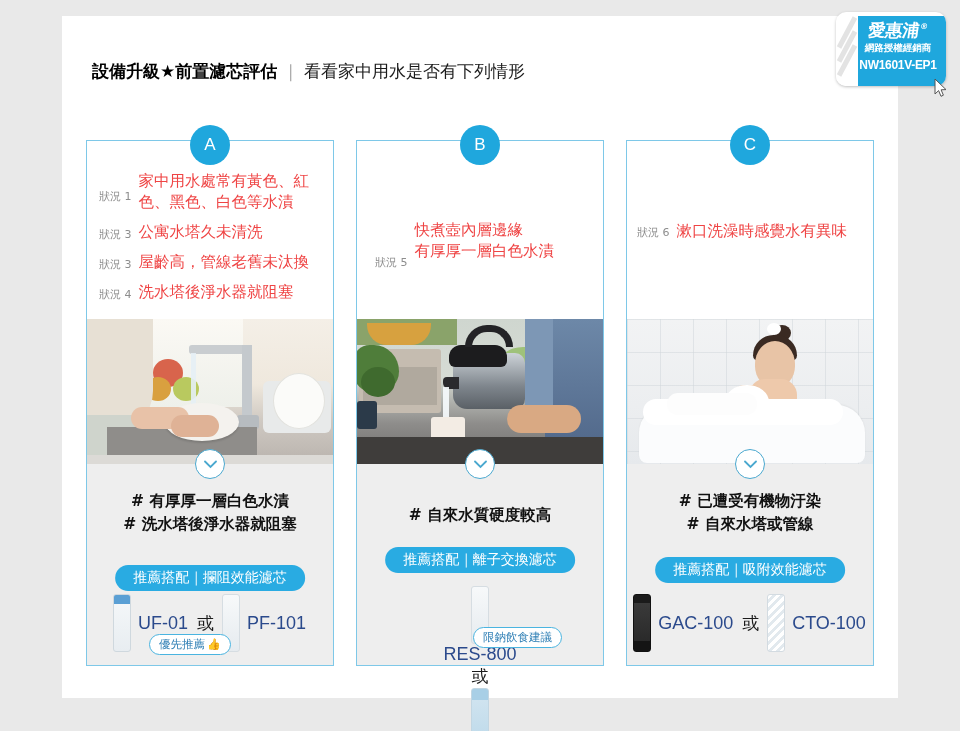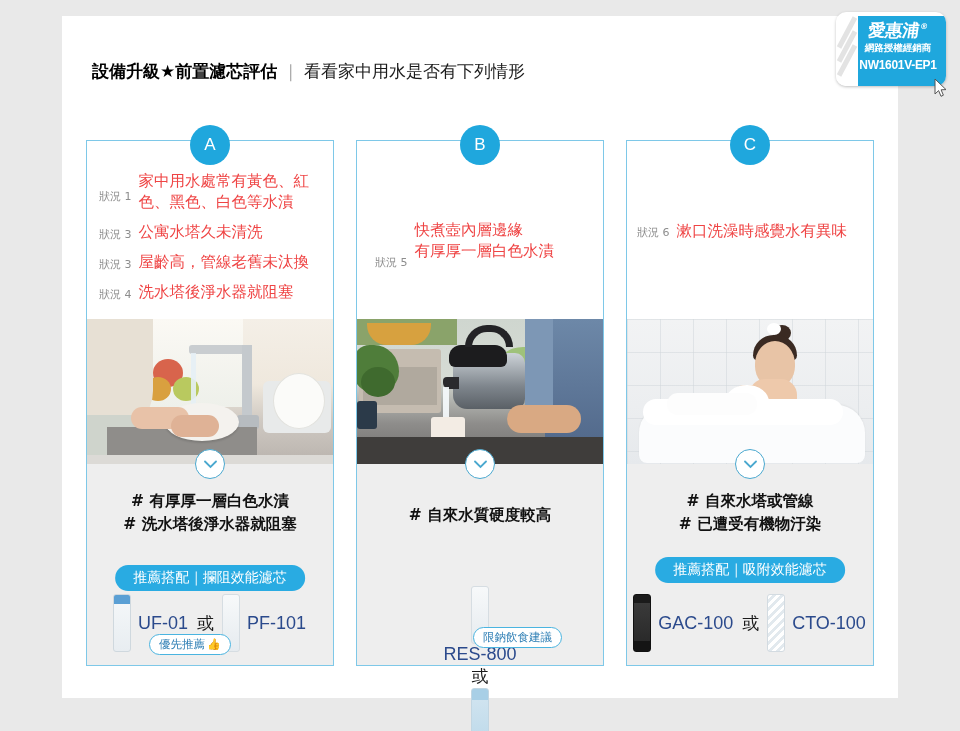--- a/index.html
+++ b/index.html
@@ -490,20 +490,21 @@
     <div class="chev">
       <svg width="13" height="9" viewBox="0 0 13 9">
           <path d="M1 1.5 L6.5 7 L12 1.5" fill="none" stroke="#4aa8cf" stroke-width="1.8" stroke-linecap="round"></path>
         </svg>
     </div>
 
     <div class="lower">
       <div class="hash-lines" style="top:40px;">
         <div class="hash-line"># 自來水質硬度較高</div>
       </div>
+      <div class="rec-pill" style="top:83px;">推薦搭配｜離子交換濾芯</div>
       <div class="prod-row" style="top:122px;flex-direction:column;">
         <div class="cartridge cart-white"></div>
         <div class="prod-name">RES-800</div>
         <div class="prod-or">或</div>
         <div class="cartridge cart-lblue"></div>
         <div class="prod-name">RES-100H</div>
       </div>
       <div class="note-pill" style="left:116px; top:163px;">
         <span>限鈉飲食建議</span>
       </div>
@@ -534,22 +535,22 @@
     </div>
 
     <div class="chev">
       <svg width="13" height="9" viewBox="0 0 13 9">
           <path d="M1 1.5 L6.5 7 L12 1.5" fill="none" stroke="#4aa8cf" stroke-width="1.8" stroke-linecap="round"></path>
         </svg>
     </div>
 
     <div class="lower">
       <div class="hash-lines" style="top:26px;">
+        <div class="hash-line"># 已遭受有機物汙染</div>
         <div class="hash-line"># 自來水塔或管線</div>
-        <div class="hash-line"># 已遭受有機物汙染</div>
       </div>
       <div class="rec-pill" style="top:93px;">推薦搭配｜吸附效能濾芯</div>
       <div class="prod-row" style="top:130px;">
         <div class="cartridge cart-black"></div>
         <div class="prod-name">GAC-100</div>
         <div class="prod-or">或</div>
         <div class="cartridge cart-mesh"></div>
         <div class="prod-name">CTO-100</div>
       </div>
     </div>

